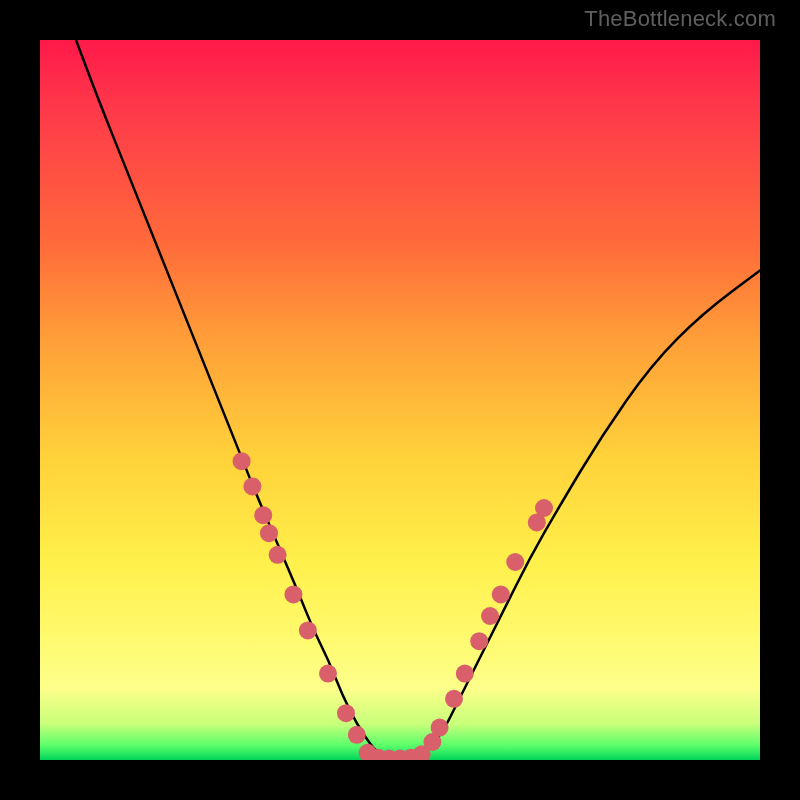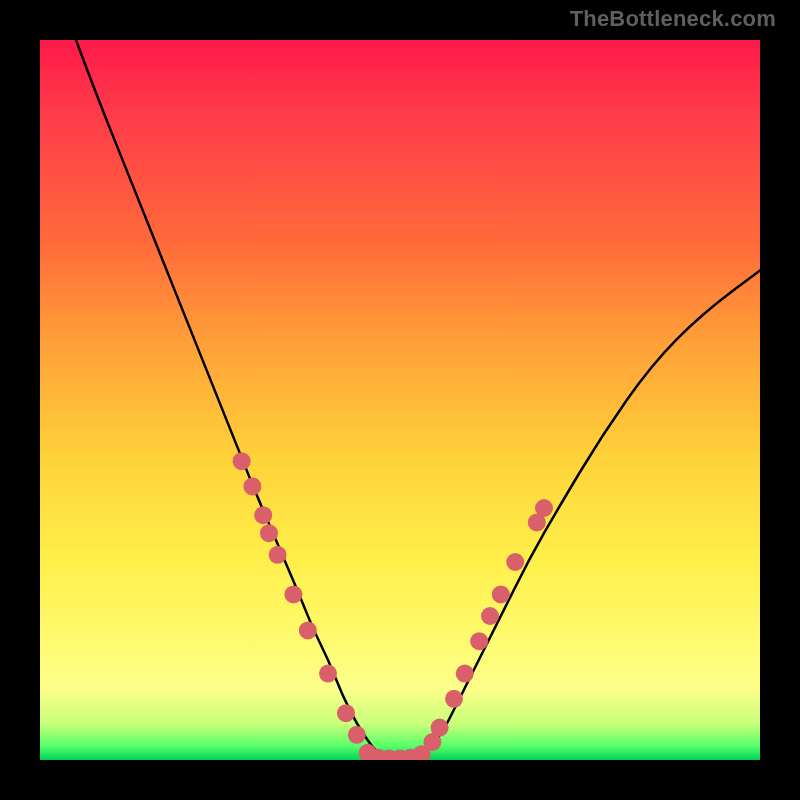--- a/index.html
+++ b/index.html
@@ -51,21 +51,21 @@
     width: 720px;
     height: 720px;
   }
   .watermark {
     position: absolute;
     top: 6px;
     right: 24px;
     color: #5f5f5f;
     font-size: 22px;
     letter-spacing: 0.2px;
-    font-weight: 700;
+    font-weight: 400;
   }
 </style>
 </head>
 <body>
 
 <div class="frame">
 
   <div class="watermark">TheBottleneck.com</div>
 
   <div class="plot-area">

